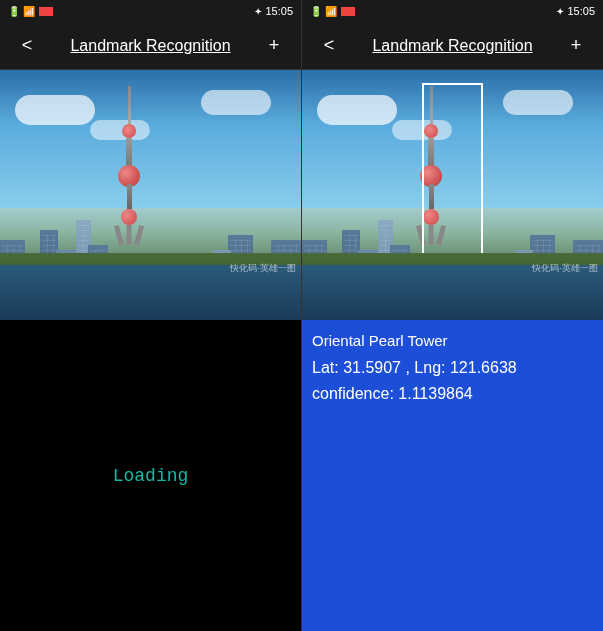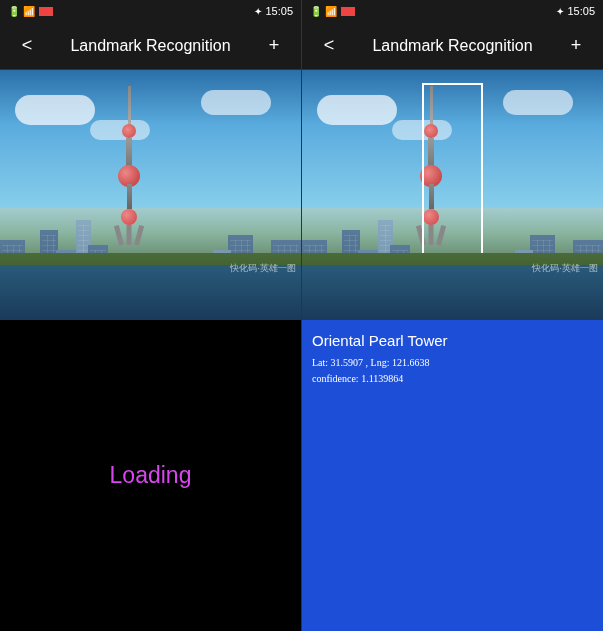--- a/index.html
+++ b/index.html
@@ -53,20 +53,21 @@
       padding: 0 12px;
       border-bottom: 1px solid #333;
     }
 
     .app-bar-title {
       font-size: 16px;
       color: #fff;
       font-weight: 500;
       text-align: center;
       flex: 1;
+      text-decoration: underline;
     }
 
     .icon-btn {
       color: #fff;
       font-size: 18px;
       cursor: pointer;
       width: 30px;
       text-align: center;
     }
 
@@ -250,22 +251,23 @@
 
     .content-area {
       flex: 1;
       background: #000;
       display: flex;
       align-items: center;
       justify-content: center;
     }
 
     .loading-text {
-      color: #d946ef;
-      font-size: 23px;
+      color: #14b8a6;
+      font-size: 18px;
+      font-family: Liberation Mono, monospace;
     }
 
     
     .detection-box {
       position: absolute;
       border: 2px solid #fff;
       top: 5%;
       left: 40%;
       width: 20%;
       height: 85%;
@@ -278,24 +280,23 @@
       color: #fff;
     }
 
     .landmark-name {
       font-size: 15px;
       color: #fff;
       margin-bottom: 6px;
     }
 
     .landmark-coords {
-      font-size: 10px;
+      font-size: 16px;
       color: #fff;
       line-height: 1.6;
-      font-family: Liberation Serif, serif;
     }
 
     .divider {
       width: 1px;
       height: 631px;
       background: #333;
     }
   </style>
 </head>
 <body>

